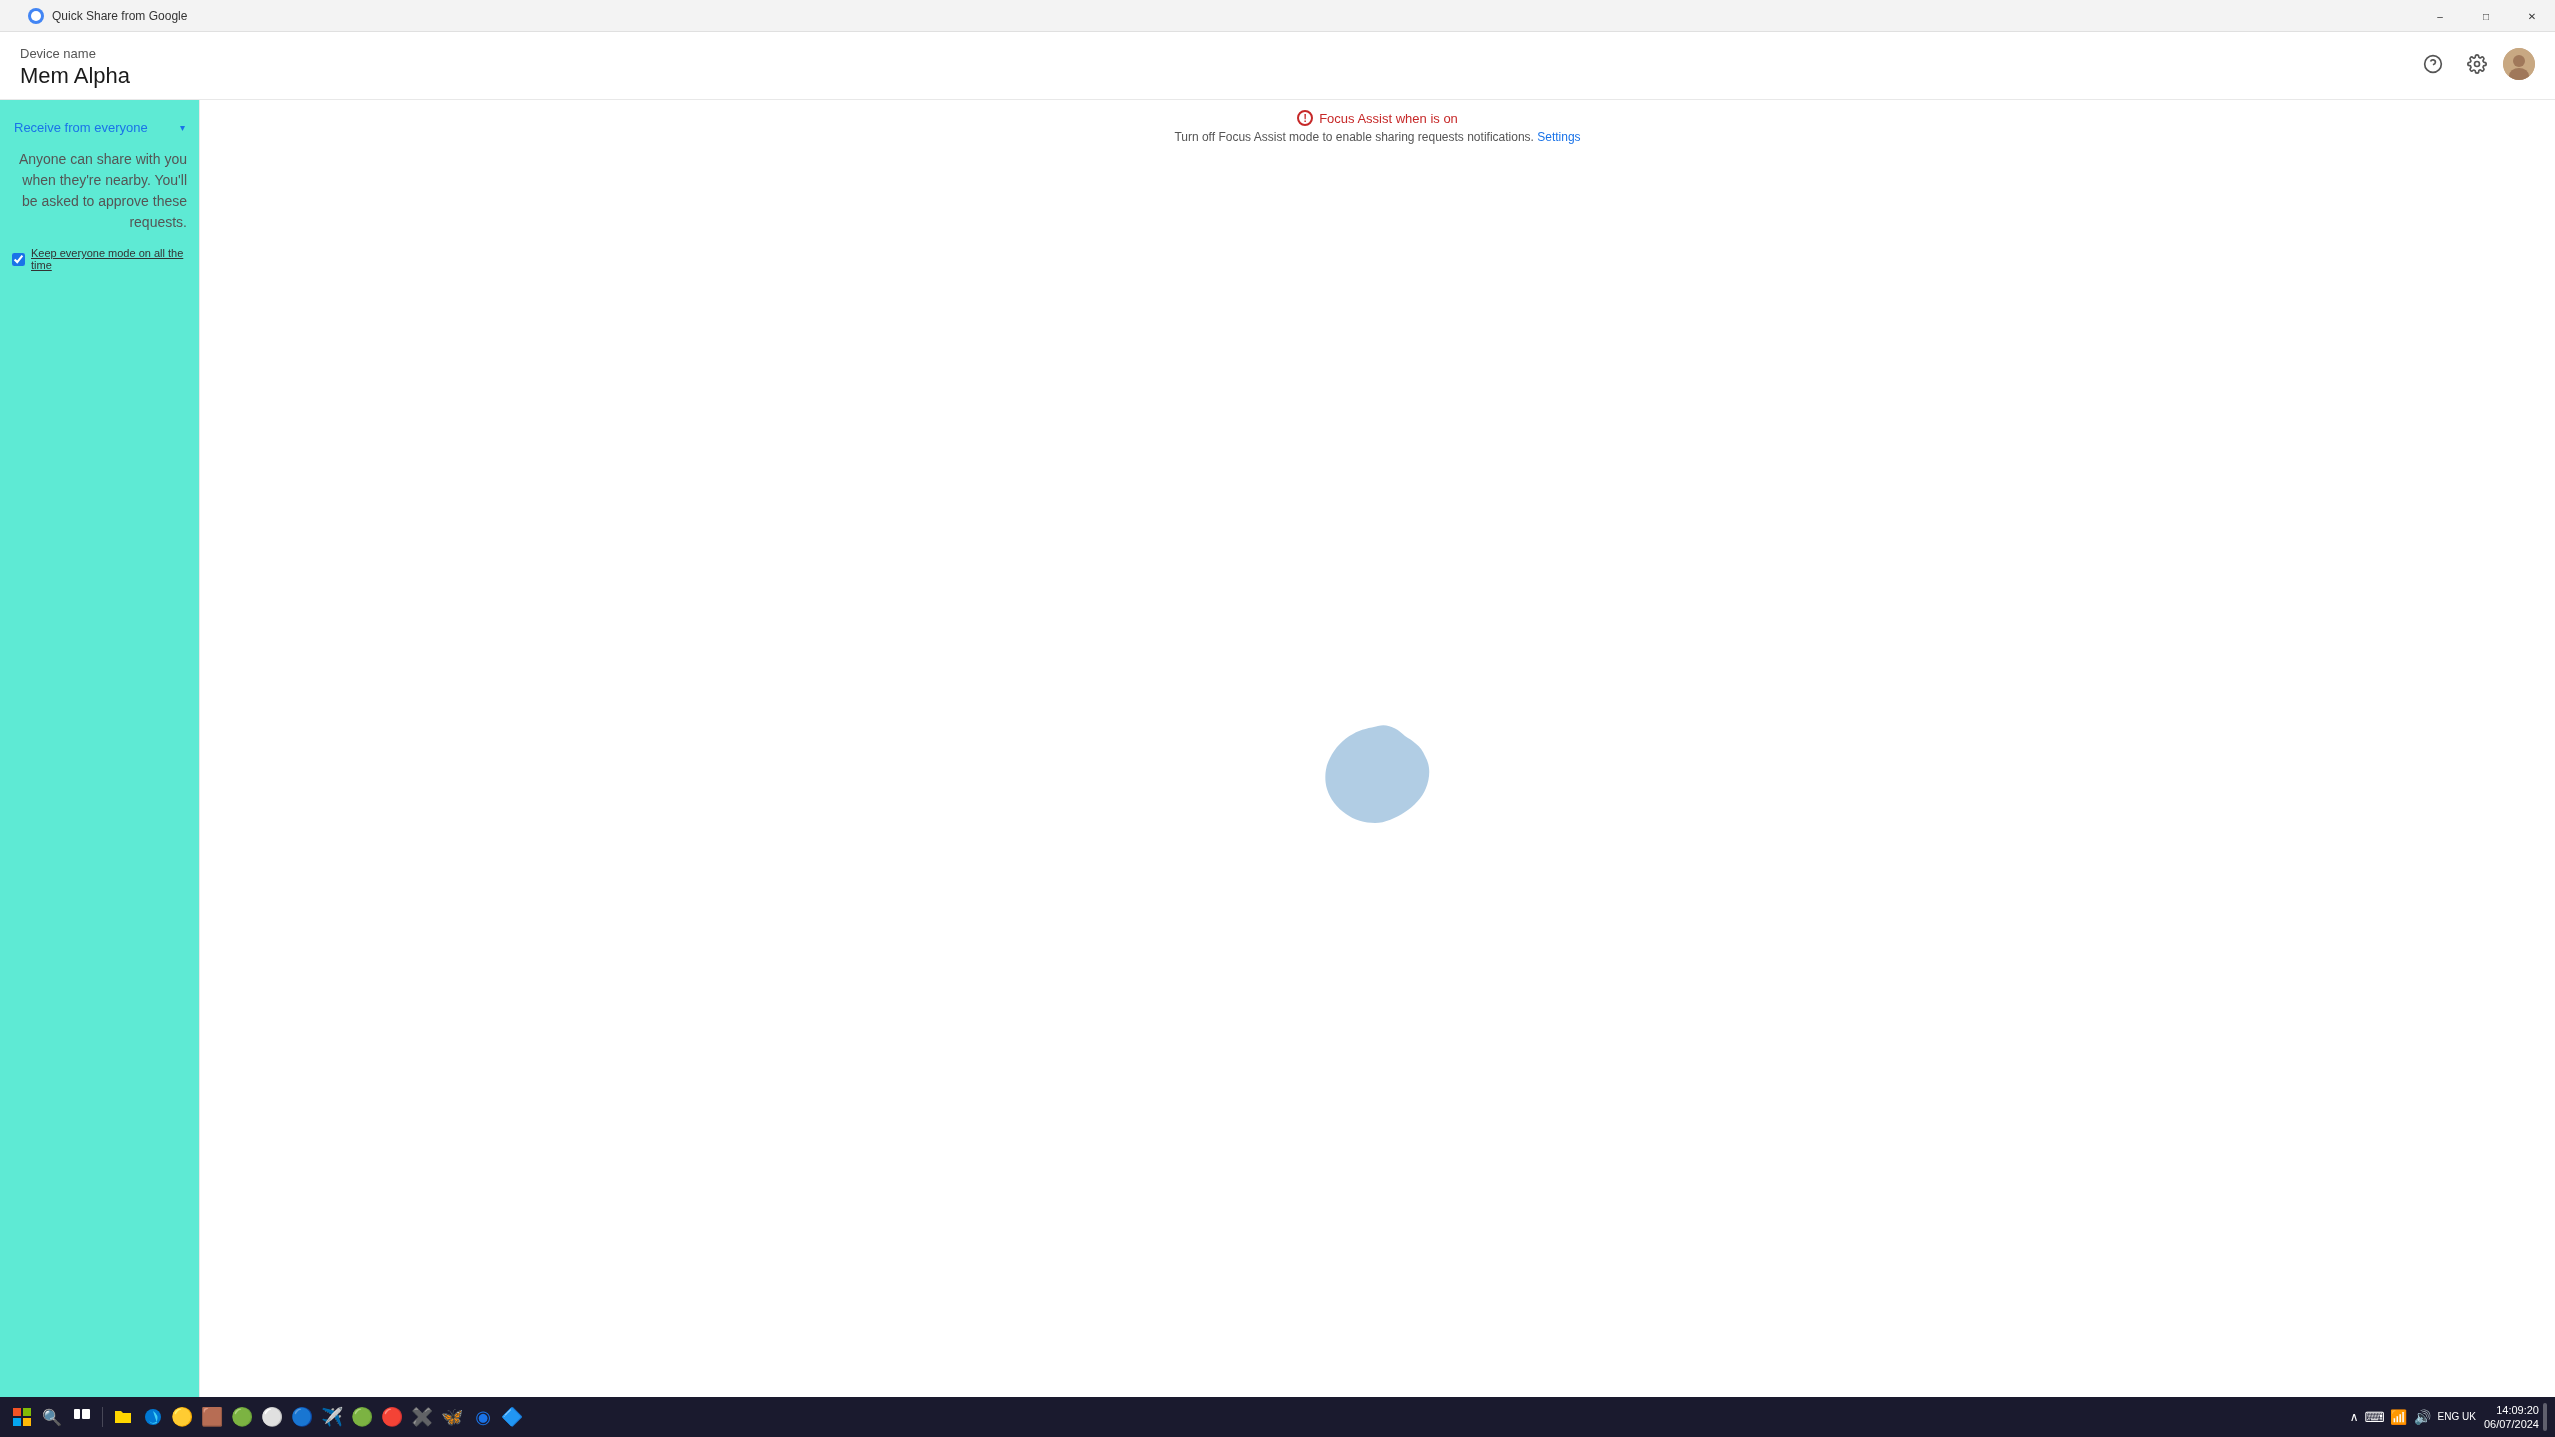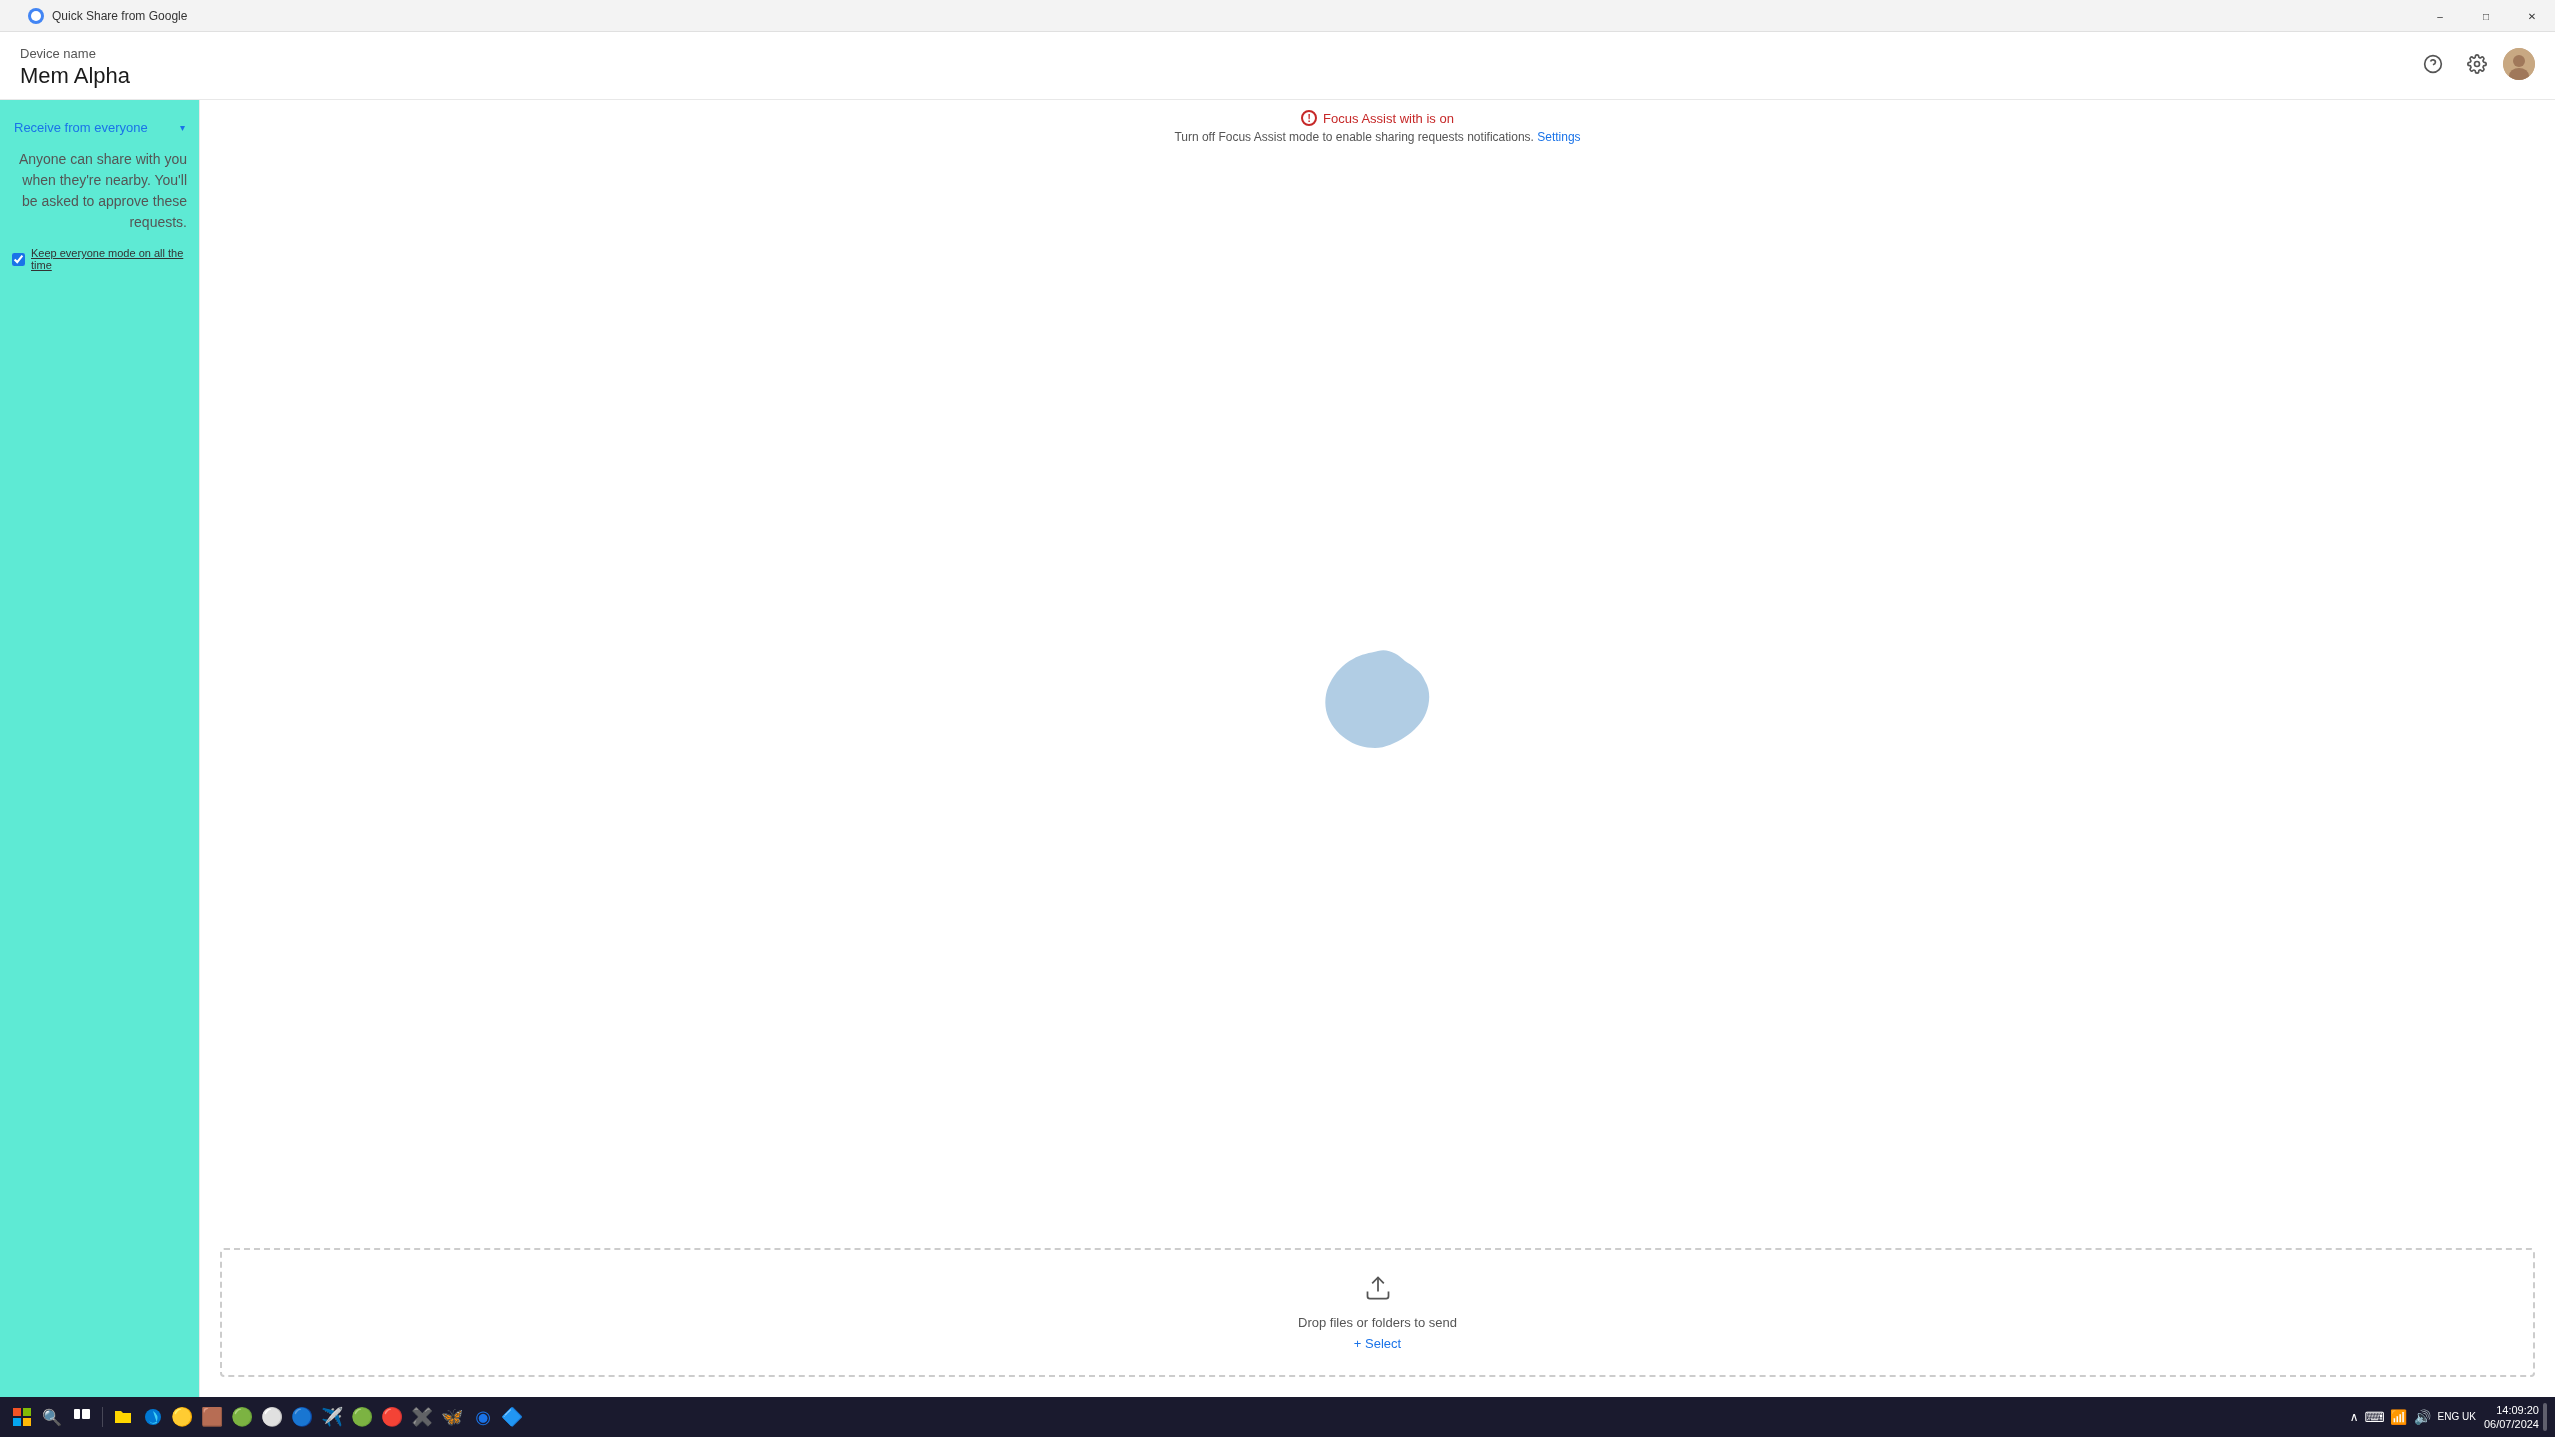--- a/index.html
+++ b/index.html
@@ -382,21 +382,21 @@
         <input type="checkbox" checked="" style="">
         <span>Keep everyone mode on all the time</span>
       </label>
     </div>
 
     <div class="content-area">
 
       <div class="focus-assist-banner">
         <div class="focus-assist-title">
           <div class="focus-assist-icon">!</div>
-          <span>Focus Assist with is on</span>
+          <span>Focus Assist when is on</span>
         </div>
         <div class="focus-assist-desc">
           <span>Turn off Focus Assist mode to enable sharing requests notifications.</span>
           <a href="#">Settings</a>
         </div>
       </div>
 
       <div class="center-area">
         <svg class="blob-shape" viewBox="0 0 110 110" xmlns="http://www.w3.org/2000/svg">
           <path d="
@@ -408,31 +408,20 @@
             C73,97 62,102 52,102
             C42,102 31,99 23,93
             C14,87 7,78 4,68
             C1,58 2,46 7,37
             C12,27 20,18 30,13
             C38,8 47,7 55,5 Z
           " fill="#90b8d8" opacity="0.7"></path>
         </svg>
       </div>
 
-      <div class="drop-zone">
-        <div class="upload-icon">
-          <svg width="28" height="28" viewBox="0 0 24 24" fill="none" stroke="#555" stroke-width="1.5">
-            <path d="M21 15v4a2 2 0 0 1-2 2H5a2 2 0 0 1-2-2v-4"></path>
-            <polyline points="17 8 12 3 7 8"></polyline>
-            <line x1="12" y1="3" x2="12" y2="15"></line>
-          </svg>
-        </div>
-        <div class="drop-zone-text">Drop files or folders to send</div>
-        <button class="select-btn">+ Select</button>
-      </div>
 
     </div>
   </div>
 </div>
 
 <div class="taskbar">
 
   <div class="taskbar-icon taskbar-start">
     <svg width="18" height="18" viewBox="0 0 18 18" fill="white">
       <rect x="0" y="0" width="8" height="8" fill="#f35325"></rect>

